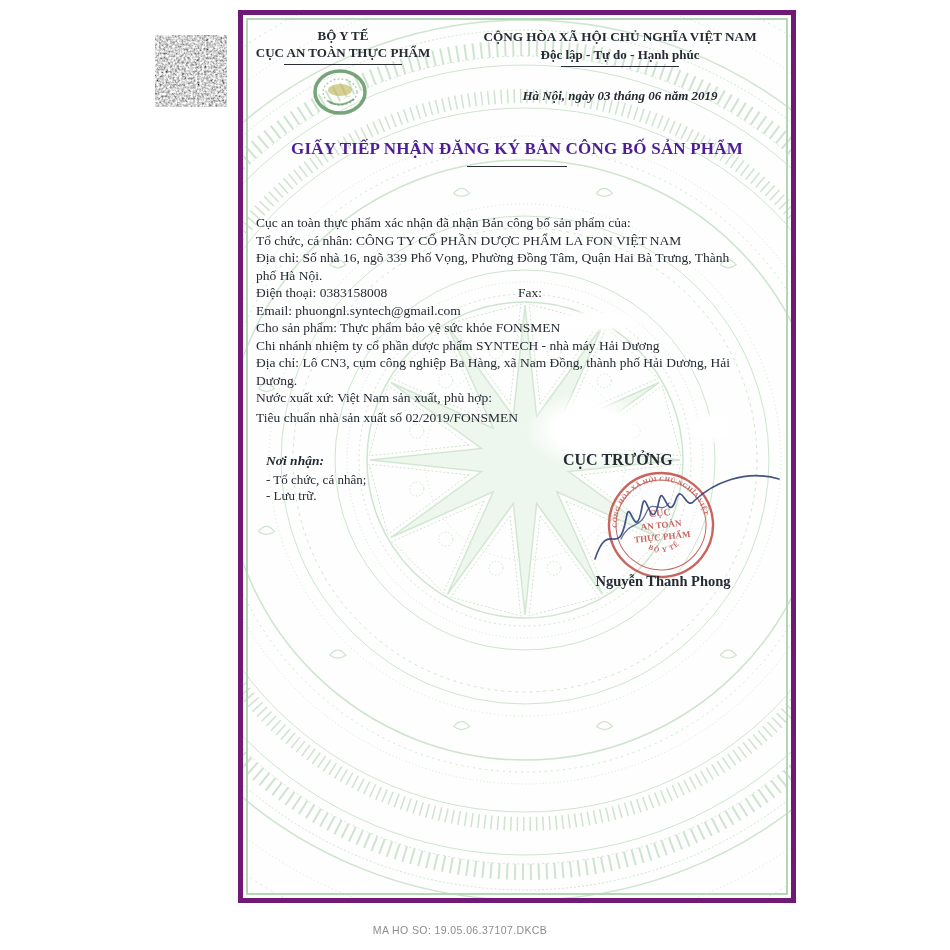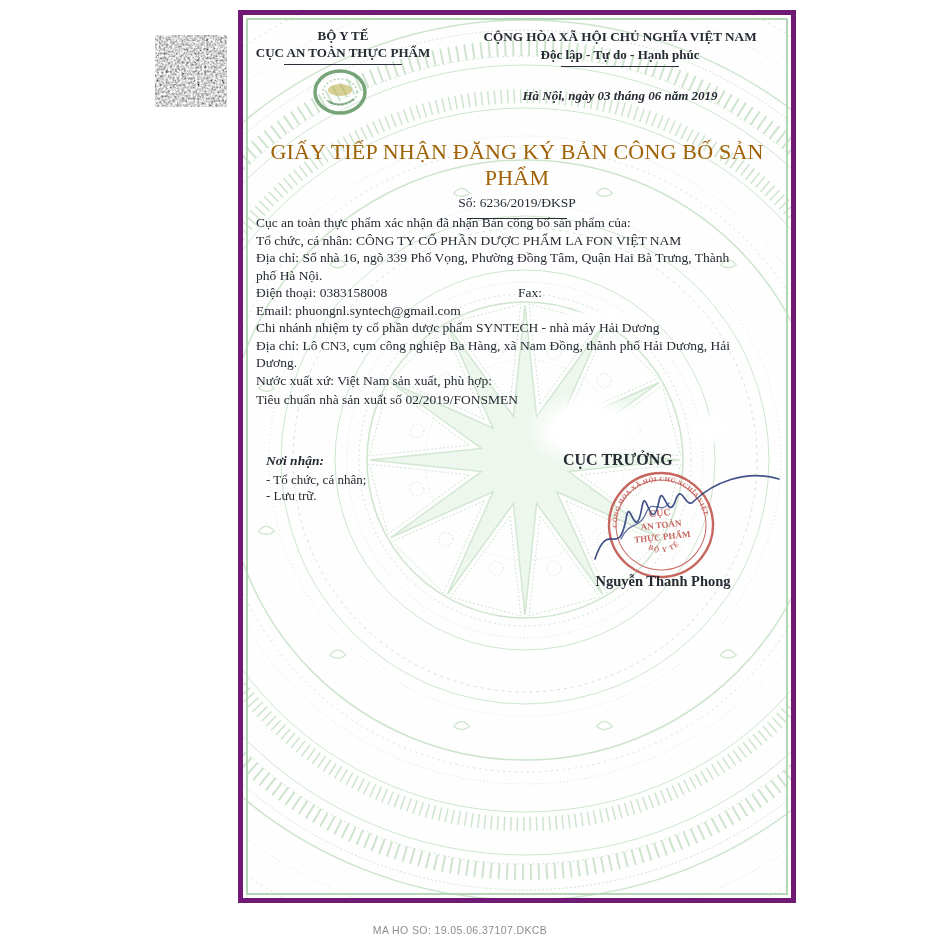--- a/index.html
+++ b/index.html
@@ -24,21 +24,21 @@
   
   .hdr-left{left:0;top:12px;width:200px;text-align:center;font-weight:bold;font-size:13px;line-height:17px;}
   .hdr-right{left:222px;top:14px;width:310px;text-align:center;font-weight:bold;}
   .hdr-right .national{font-size:13.2px;line-height:16px;}
   .hdr-right .motto{font-size:13px;margin-top:2px;}
   .u-line{border-top:1.5px solid #2b2e38;width:118px;margin:3px auto 0;}
   .dateline{left:222px;top:73px;width:310px;text-align:center;font-style:italic;font-weight:bold;font-size:13px;}
   .logo{left:67px;top:52px;width:60px;height:50px;}
   
   .title-block{left:0;top:124px;width:548px;text-align:center;}
-  .doc-title{font-size:22px;font-weight:normal;letter-spacing:.2px;color:#a16207;}
+  .doc-title{font-size:17px;font-weight:bold;letter-spacing:.2px;color:#4c1d95;}
   .doc-number{font-size:13.5px;margin-top:4px;}
   .title-rule{border-top:1.5px solid #2b2e38;width:100px;margin:7px auto 0;}
   
   .body-block{left:13px;top:199px;width:492px;font-size:13.5px;line-height:17.5px;}
   .body-block p{margin:0;}
   .row-phone{position:relative;}
   .row-phone .fax{position:absolute;left:262px;top:0;}
   .sp1{margin-top:2px !important;}
   .sp2{margin-top:4px !important;}
   
@@ -155,30 +155,30 @@
     </svg>
     <div class="layer hdr-right">
       <div class="national">CỘNG HÒA XÃ HỘI CHỦ NGHĨA VIỆT NAM</div>
       <div class="motto">Độc lập - Tự do - Hạnh phúc</div>
       <div class="u-line"></div>
     </div>
     <div class="layer dateline">Hà Nội, ngày 03 tháng 06 năm 2019</div>
 
     <div class="layer title-block">
       <div class="doc-title">GIẤY TIẾP NHẬN ĐĂNG KÝ BẢN CÔNG BỐ SẢN PHẨM</div>
-      <div class="doc-number">Số: 6236/2019/ĐKSP</div>
       <div class="title-rule"></div>
     </div>
 
     <div class="layer body-block">
       <p>Cục an toàn thực phẩm xác nhận đã nhận Bản công bố sản phẩm của:</p>
       <p>Tổ chức, cá nhân: CÔNG TY CỔ PHẦN DƯỢC PHẨM LA FON VIỆT NAM</p>
       <p>Địa chỉ: Số nhà 16, ngõ 339 Phố Vọng, Phường Đồng Tâm, Quận Hai Bà Trưng, Thành phố Hà Nội.</p>
       <p class="row-phone"><span>Điện thoại: 0383158008</span><span class="fax">Fax:</span></p>
       <p>Email: phuongnl.syntech@gmail.com</p>
+      <p>Cho sản phẩm: Thực phẩm bảo vệ sức khỏe FONSMEN</p>
       <p>Chi nhánh nhiệm ty cổ phần dược phẩm SYNTECH - nhà máy Hải Dương</p>
       <p>Địa chỉ: Lô CN3, cụm công nghiệp Ba Hàng, xã Nam Đồng, thành phố Hải Dương, Hải Dương.</p>
       <p>Nước xuất xứ: Việt Nam sản xuất, phù hợp:</p>
       <p class="sp1">Tiêu chuẩn nhà sản xuất số 02/2019/FONSMEN</p>
     </div>
 
     <div class="layer recipients">
       <div class="head">Nơi nhận:</div>
       <div>- Tổ chức, cá nhân;</div>
       <div>- Lưu trữ.</div>

